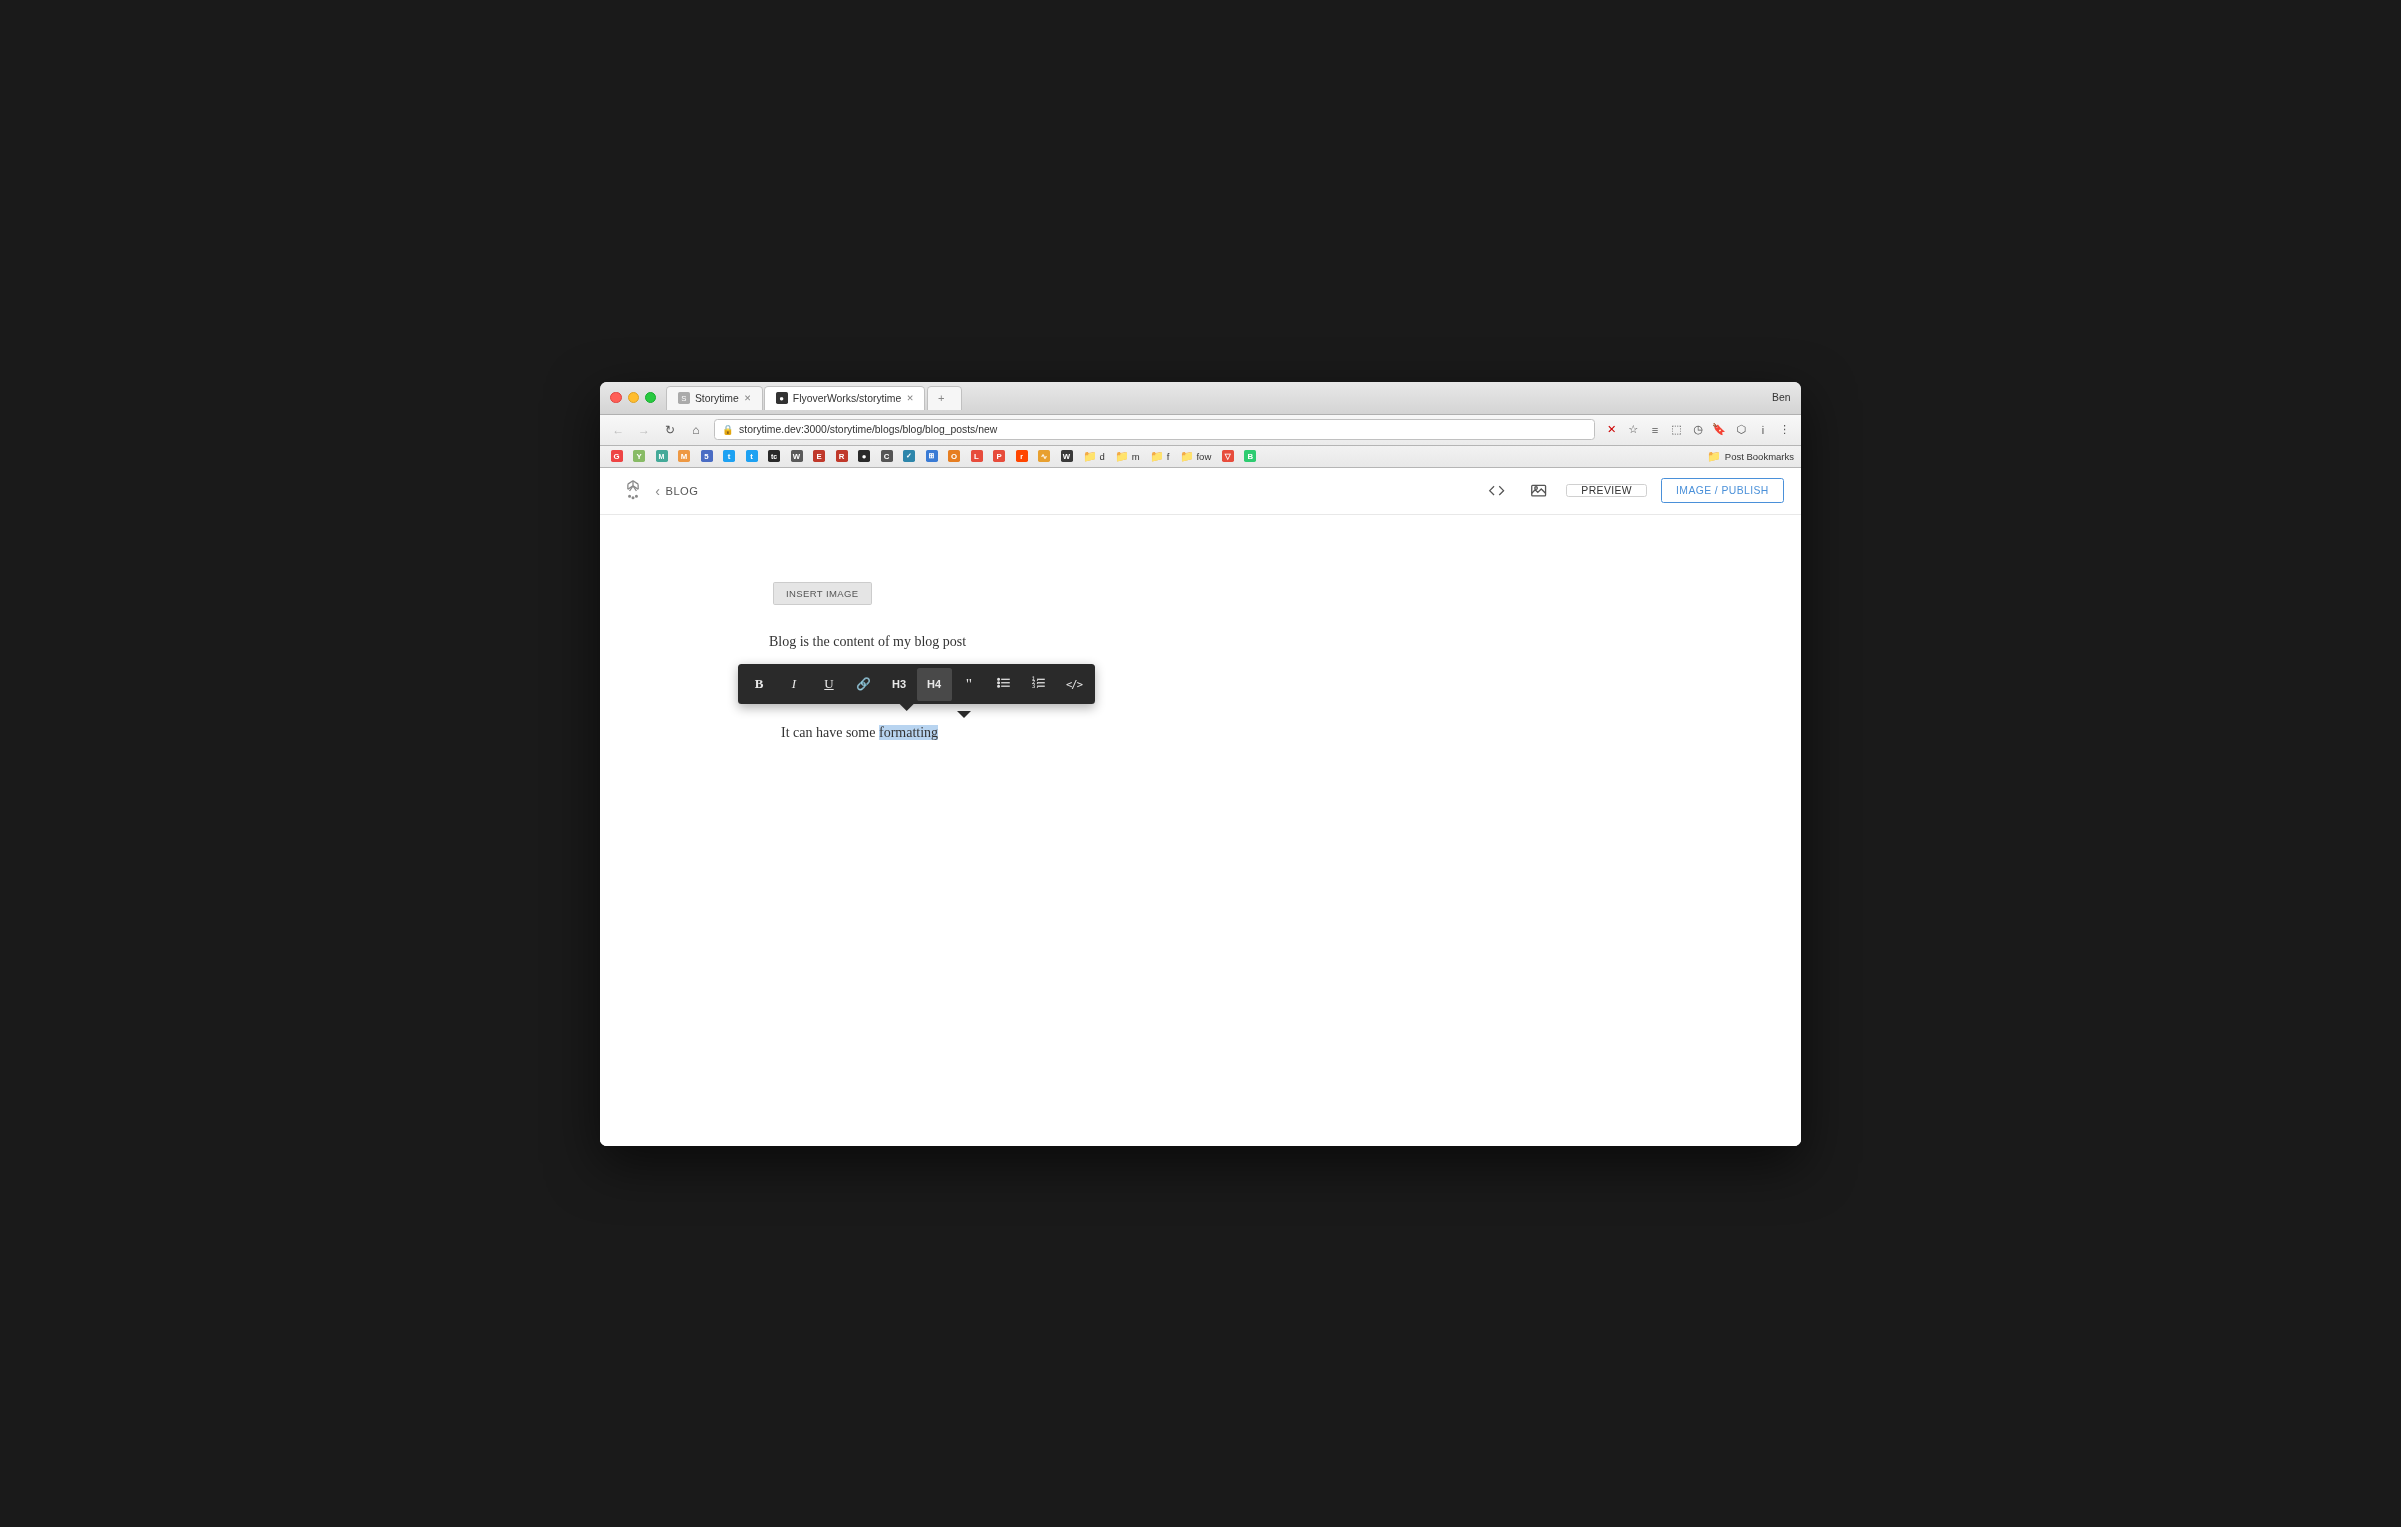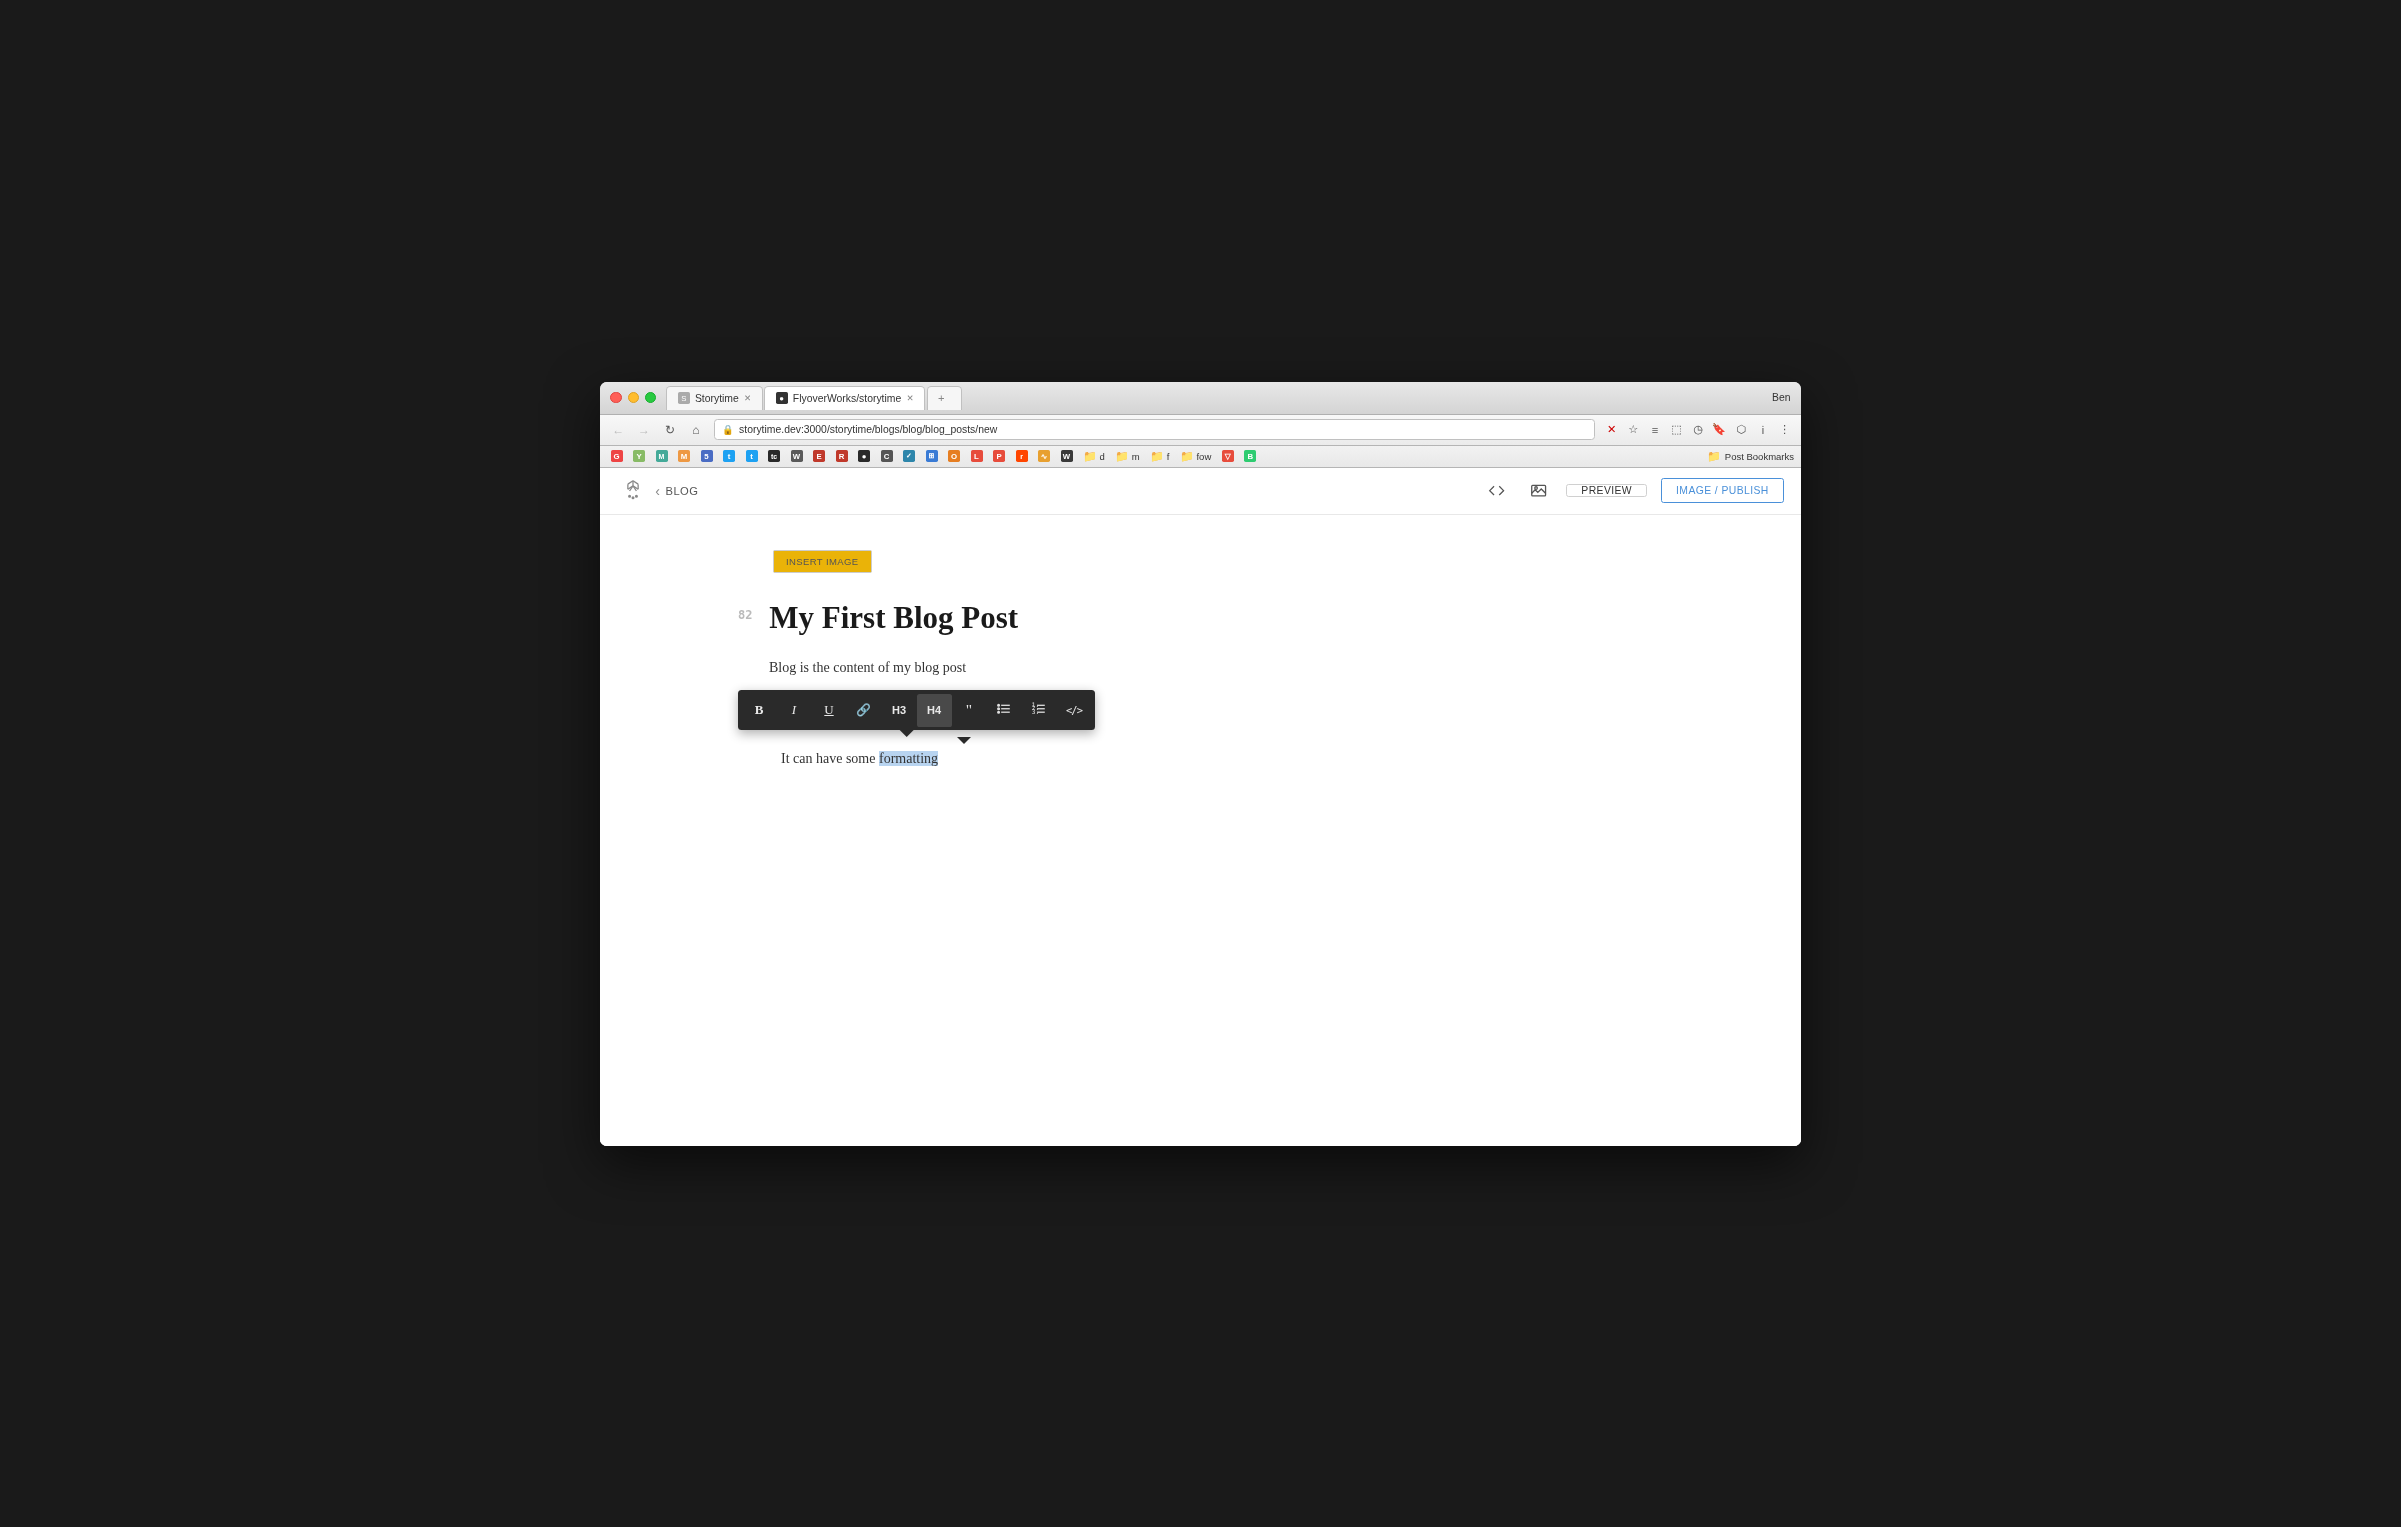--- a/index.html
+++ b/index.html
@@ -325,27 +325,28 @@
       display: flex;
       justify-content: center;
       margin-bottom: 26px;
       padding: 0 138px;
       justify-content: flex-start;
       padding-left: 173px;
     }
 
     .insert-image-btn {
       border: 0.9px solid #ccc;
-      background: #eab308;
+      background: #e5e5e5;
       padding: 5.2px 12px;
       font-size: 9.5px;
       color: #555;
       cursor: pointer;
       letter-spacing: 0.4px;
       border-radius: 1.7px;
+      margin-top: 32px;
     }
 
     .editor-content {
       padding: 0 138px;
       max-width: 777px;
     }
 
     .post-title {
       font-size: 31px;
       font-weight: 700;
@@ -627,24 +628,20 @@
     </div>
 
     <div class="editor-area">
 
       <div class="insert-image-bar">
         <button class="insert-image-btn">INSERT IMAGE</button>
       </div>
 
       <div class="editor-content">
 
-        <div class="post-title">
-          <span class="line-num">82</span>
-          <span contenteditable="false" style="">My First Blog Post</span>
-        </div>
 
         <div class="post-body-text" contenteditable="false" style="margin-left: 31px;">Blog is the content of my blog post</div>
 
         <div style="position: relative; margin-left: 31px;">
           <div class="formatting-toolbar" style="position: relative; left: -31px; top: 0; margin-bottom: 7px; display: inline-flex;">
             <div class="fmt-btn fmt-bold">
               <span>B</span>
             </div>
             <div class="fmt-btn fmt-italic">
               <span>I</span>

